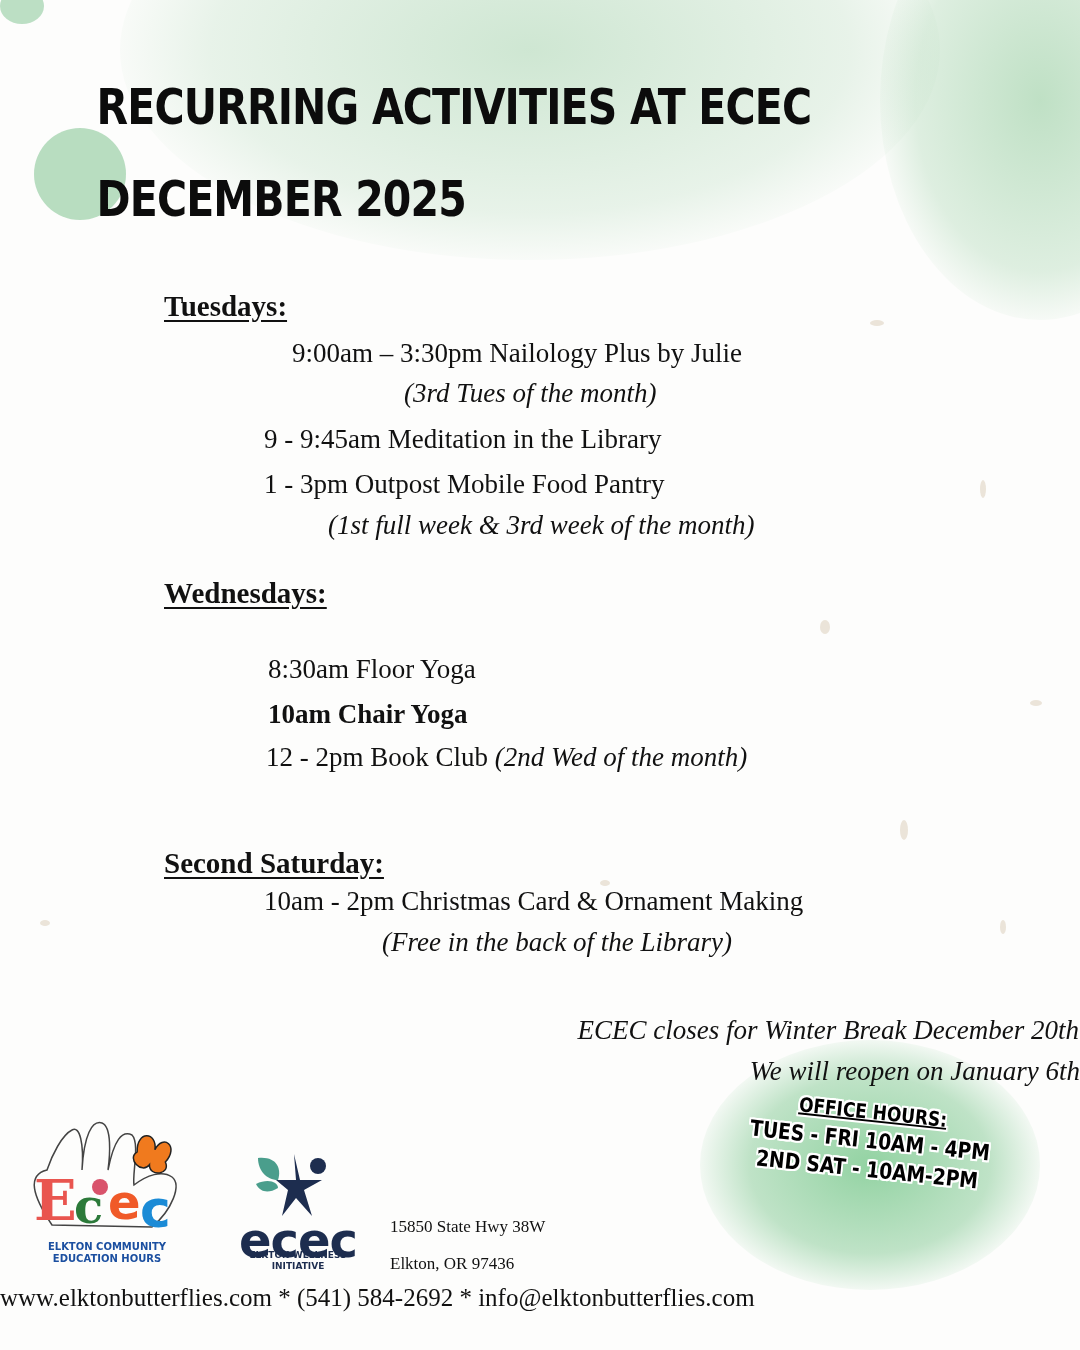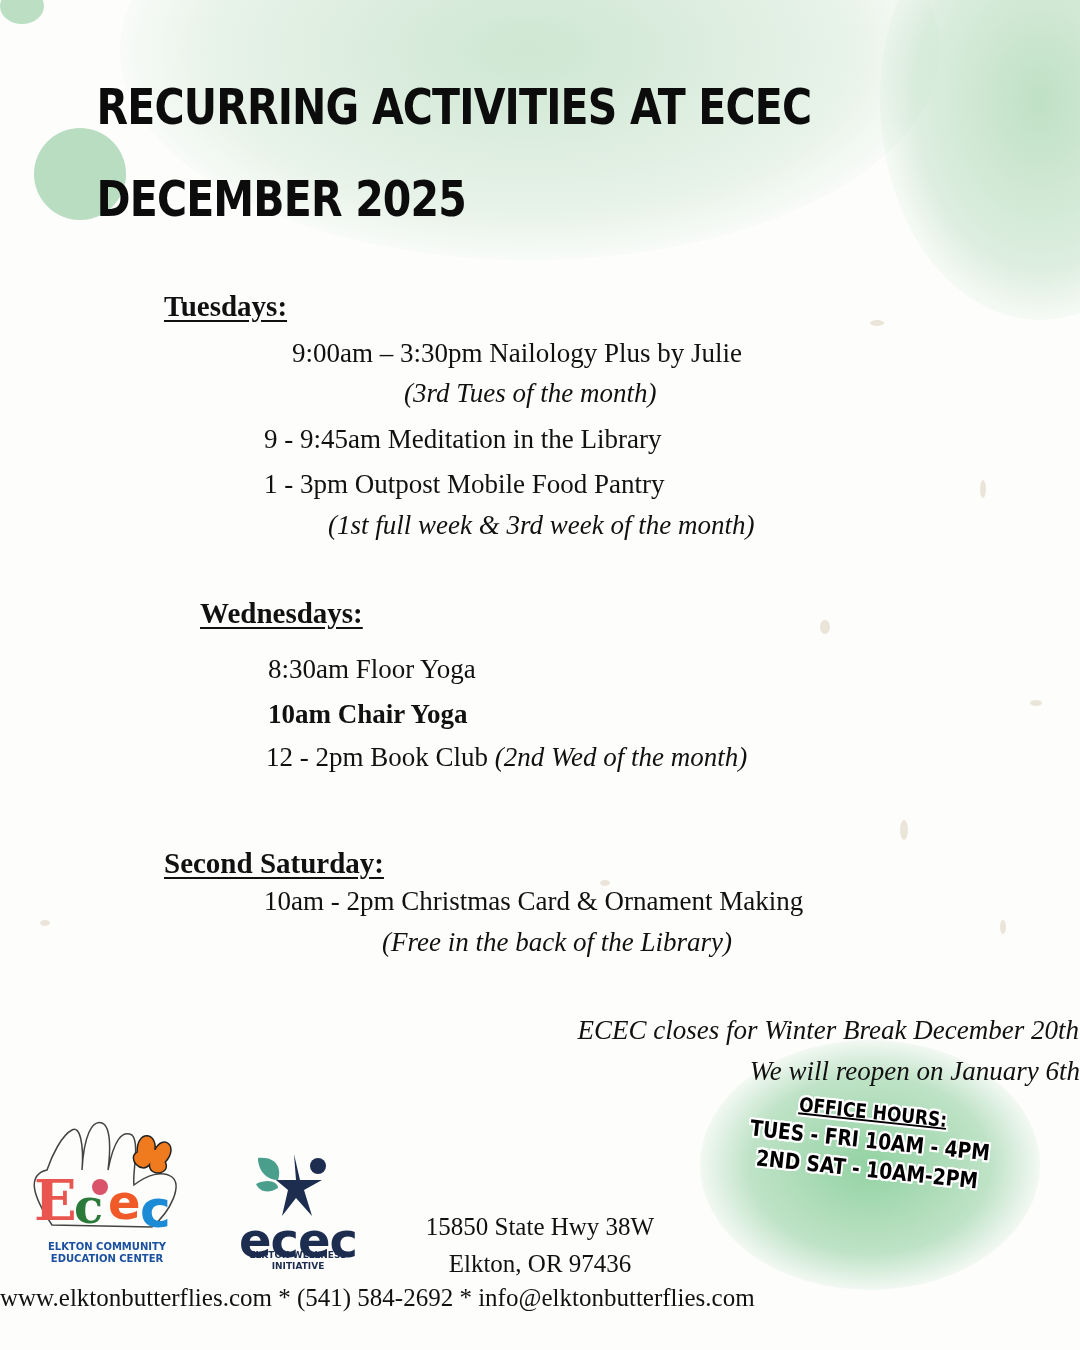--- a/index.html
+++ b/index.html
@@ -32,21 +32,21 @@
 
   .office {
     position: absolute; left: 725px; top: 1100px; width: 290px;
     transform: rotate(6deg); text-align: center;
     font-family: "DejaVu Sans", sans-serif; font-weight: bold; color: #000;
     text-shadow: 2px 0 #fff, -2px 0 #fff, 0 2px #fff, 0 -2px #fff, 2px 2px #fff, -2px -2px #fff, 2px -2px #fff, -2px 2px #fff;
   }
   .office .oh-title { font-size: 20px; text-decoration: underline; transform: scaleX(0.85); }
   .office .oh-line { font-size: 22px; transform: scaleX(0.85); margin-top: 4px; white-space: nowrap; }
 
-  .address { position: absolute; left: 390px; width: 300px; text-align: center; font-size: 25px; line-height: 37px; top: 1208px; }
+  .address { position: absolute; left: 390px; width: 300px; text-align: left; font-size: 17px; line-height: 37px; top: 1208px; }
   .contact { position: absolute; left: 0; width: 1080px; text-align: left; font-size: 25px; top: 1284px; }
 
   .logo1 { position: absolute; left: 22px; top: 1115px; width: 170px; height: 160px; }
   .logo2 { position: absolute; left: 238px; top: 1150px; width: 120px; height: 125px; }
   .logo-caption { font-family: "DejaVu Sans", sans-serif; font-weight: bold; text-align: center; position: absolute; width: 100%; }
 </style>
 </head>
 <body>
 
 <div class="wash" style="left:120px;top:-160px;width:820px;height:420px;background:radial-gradient(ellipse at center, rgba(168,212,176,0.55) 0%, rgba(168,212,176,0.25) 55%, rgba(168,212,176,0) 75%);"></div>
@@ -71,21 +71,21 @@
   <div class="title">DECEMBER 2025</div>
 </div>
 
 <div class="section-head" style="top:290px;">Tuesdays:</div>
 <div class="line" style="left:264px;top:338px;margin-left:28px;">9:00am – 3:30pm Nailology Plus by Julie</div>
 <div class="line italic" style="left:404px;top:378px;">(3rd Tues of the month)</div>
 <div class="line" style="left:264px;top:424px;">9 - 9:45am  Meditation in the Library</div>
 <div class="line" style="left:264px;top:469px;">1 - 3pm  Outpost Mobile Food Pantry</div>
 <div class="line italic" style="left:328px;top:510px;">(1st full week &amp; 3rd week of the month)</div>
 
-<div class="section-head" style="top:597px;margin-left:36px;">Wednesdays:</div>
+<div class="section-head" style="top:577px;">Wednesdays:</div>
 <div class="line" style="left:268px;top:654px;">8:30am  Floor Yoga</div>
 <div class="line" style="left:268px;top:699px;font-weight:bold;">10am  Chair Yoga</div>
 <div class="line" style="left:266px;top:742px;"><span>12 - 2pm Book Club </span><span class="italic">(2nd Wed of the month)</span></div>
 
 <div class="section-head" style="top:847px;">Second Saturday:</div>
 <div class="line" style="left:264px;top:886px;">10am - 2pm Christmas Card &amp; Ornament Making</div>
 <div class="line italic" style="left:382px;top:927px;">(Free in the back of the Library)</div>
 
 <div class="notice" style="top:1015px;left:-1px;">ECEC closes for Winter Break December 20th</div>
 <div class="notice" style="top:1056px;left:0;">We will reopen on January 6th</div>
@@ -102,21 +102,21 @@
     <g transform="translate(122,18) rotate(20)">
       <path d="M0 20 C-8 0 12 -6 16 12 C18 -6 38 0 30 20 C40 30 20 40 16 28 C12 40 -8 30 0 20 Z" fill="#f07a1e" stroke="#222" stroke-width="1.5"></path>
     </g>
     <text x="12" y="105" font-family="DejaVu Serif, serif" font-size="56" fill="#e9554f" font-weight="bold">E</text>
     <text x="52" y="108" font-family="DejaVu Serif, serif" font-size="48" fill="#2c7a3a" font-weight="bold">c</text>
     <circle cx="78" cy="72" r="8" fill="#d9536b"></circle>
     <text x="86" y="104" font-family="DejaVu Sans, sans-serif" font-size="48" fill="#f05a28" font-weight="bold">e</text>
     <text x="118" y="112" font-family="DejaVu Sans, sans-serif" font-size="52" fill="#1b8bd6" font-weight="bold">c</text>
   </svg>
   <div class="logo-caption" style="top:126px;font-size:10px;color:#1b4fa0;">ELKTON COMMUNITY</div>
-  <div class="logo-caption" style="top:138px;font-size:10px;color:#1b4fa0;">EDUCATION CENTER</div>
+  <div class="logo-caption" style="top:138px;font-size:10px;color:#1b4fa0;">EDUCATION HOURS</div>
 </div>
 
 <div class="logo2">
   <svg width="120" height="70" viewBox="0 0 120 70">
     <path d="M20 8 C38 6 44 18 40 30 C28 30 20 20 20 8 Z" fill="#4a9e8c"></path>
     <path d="M18 34 C30 28 40 32 40 38 C30 44 22 42 18 34 Z" fill="#4a9e8c"></path>
     <circle cx="80" cy="16" r="8" fill="#1d2d4f"></circle>
     <path d="M56 4 L62 30 L84 30 L66 40 L74 66 L58 48 L44 66 L50 40 L38 30 L58 30 Z" fill="#1d2d4f"></path>
   </svg>
   <div class="logo-caption" style="top:62px;font-size:48px;letter-spacing:-1px;"><span style="color:#1d2d4f">ecec</span></div>

